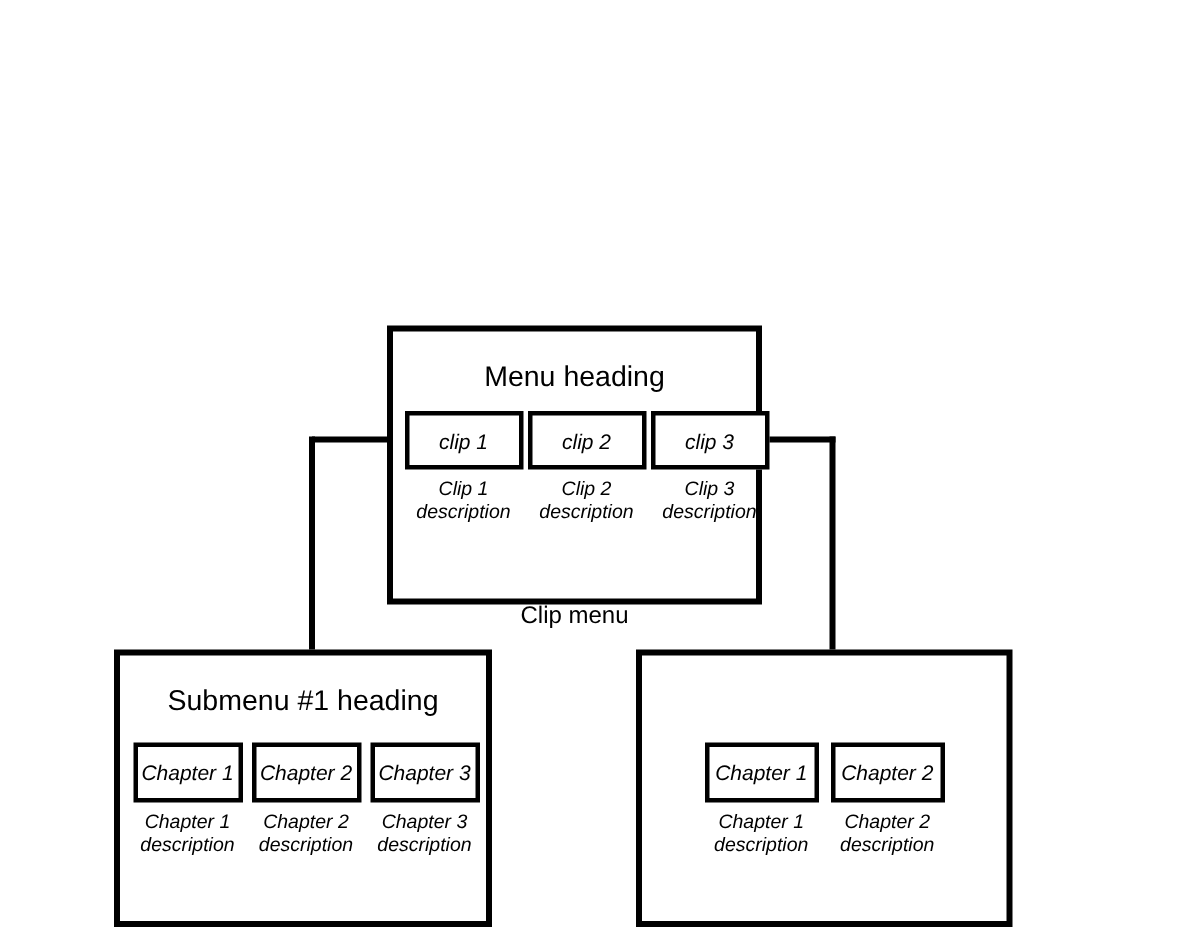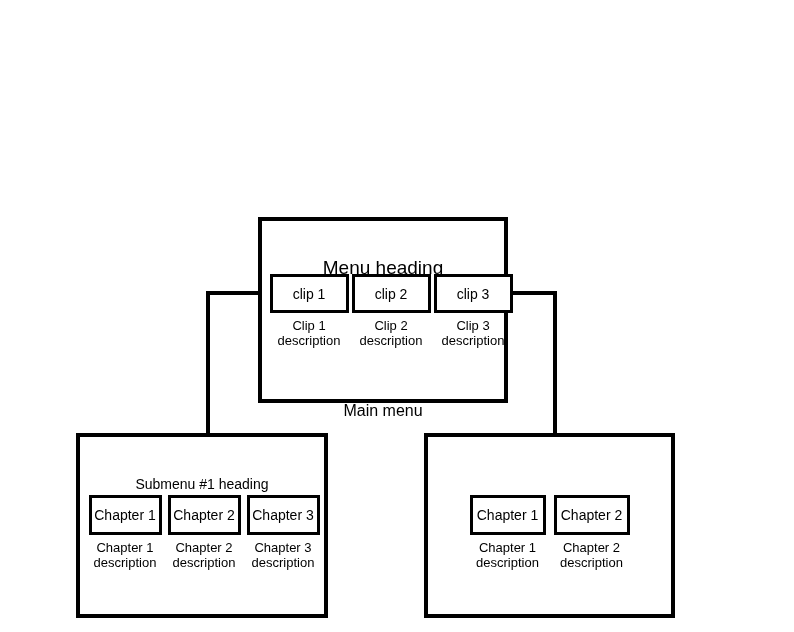--- a/index.html
+++ b/index.html
@@ -46,38 +46,38 @@
     height: 185px;
   }
 
   
   .panel-heading {
     position: absolute;
     left: 0;
     width: 100%;
     text-align: center;
     white-space: nowrap;
-    margin-top: 16px;
   }
   #main-menu-heading {
     top: 20px;
     font-size: 19px;
     line-height: 22px;
   }
   .submenu-heading {
     top: 22px;
-    font-size: 14px;
+    font-size: 19px;
     line-height: 18px;
   }
 
   
   .item-row {
     position: absolute;
     display: flex;
     align-items: center;
+    font-style: italic;
   }
   #main-menu-items {
     left: 6px;
     top: 53px;
     width: 238px;
     justify-content: space-between;
   }
   #submenu-1-items {
     left: 6px;
     top: 58px;
@@ -202,21 +202,21 @@
 
       <div class="item">
         <div class="item-box clip-box">clip 3</div>
         <div class="item-desc clip-desc">Clip 3
 description</div>
       </div>
 
     </div>
   </div>
 
-  <div id="main-menu-caption">Main menu</div>
+  <div id="main-menu-caption">Clip menu</div>
 
   <div class="panel" id="submenu-1-panel">
     <div class="panel-heading submenu-heading">Submenu #1 heading</div>
 
     <div class="item-row" id="submenu-1-items">
 
       <div class="item">
         <div class="item-box chapter-box">Chapter 1</div>
         <div class="item-desc chapter-desc">Chapter 1
 description</div>

